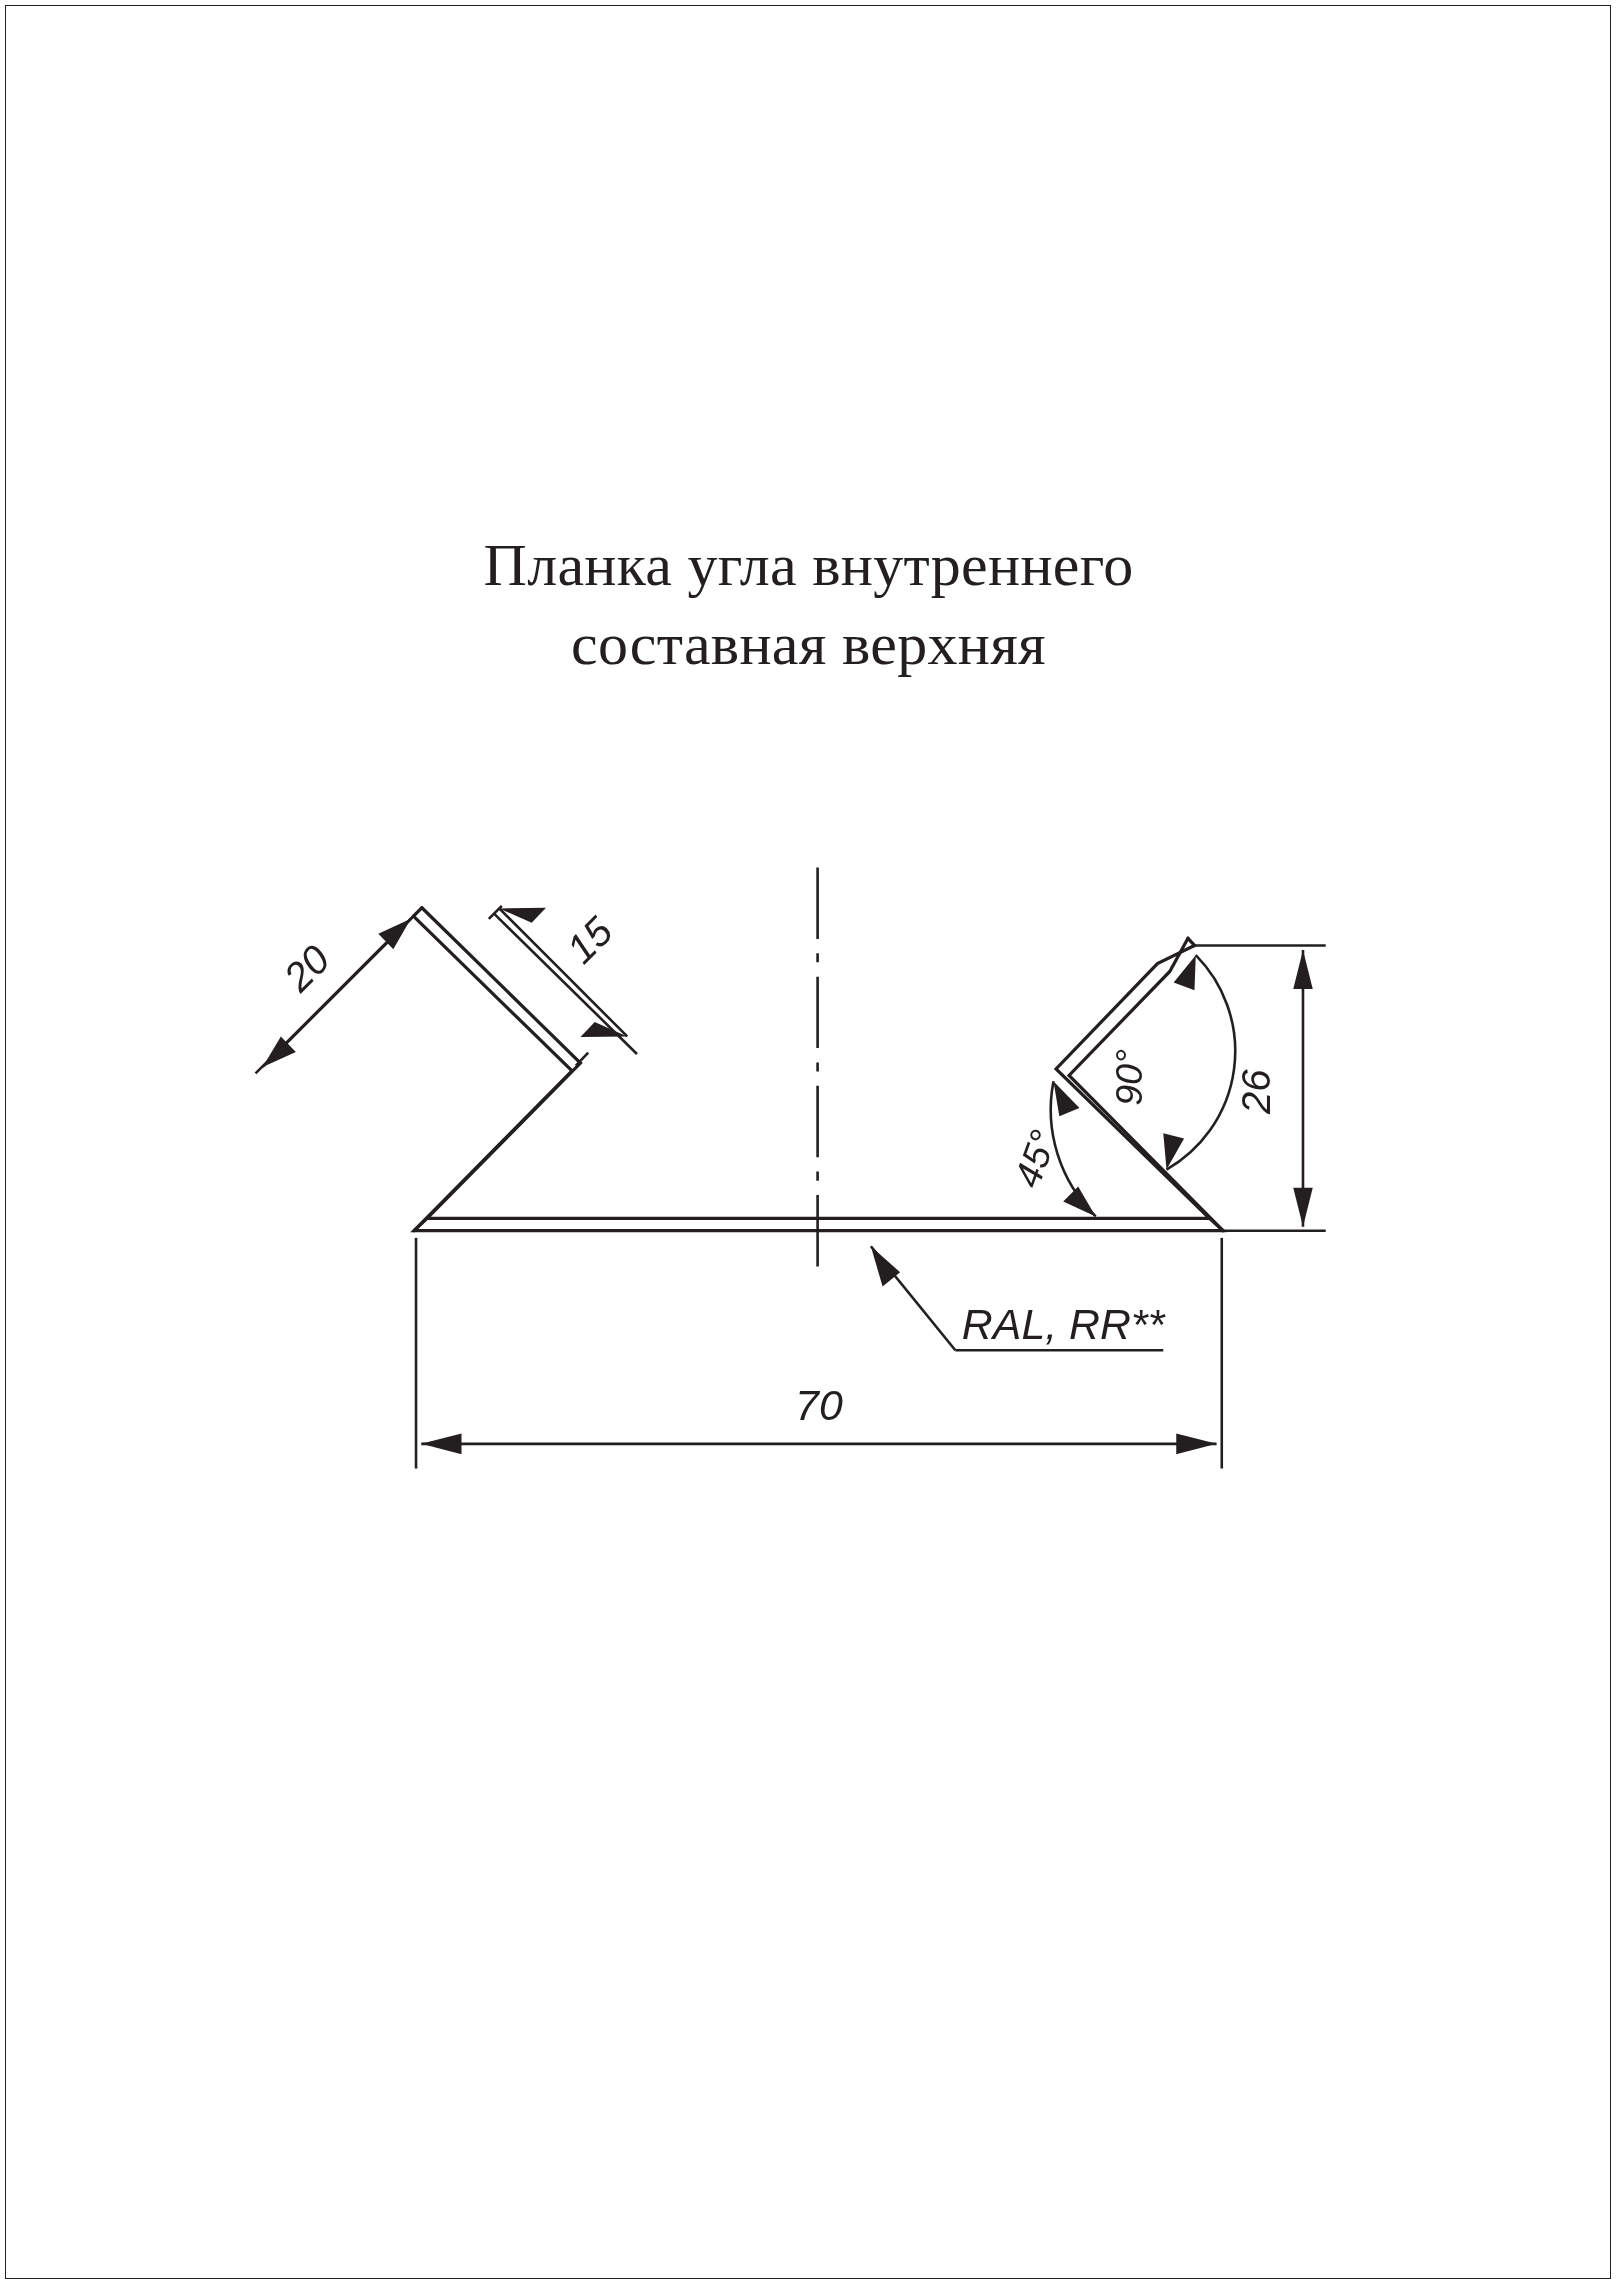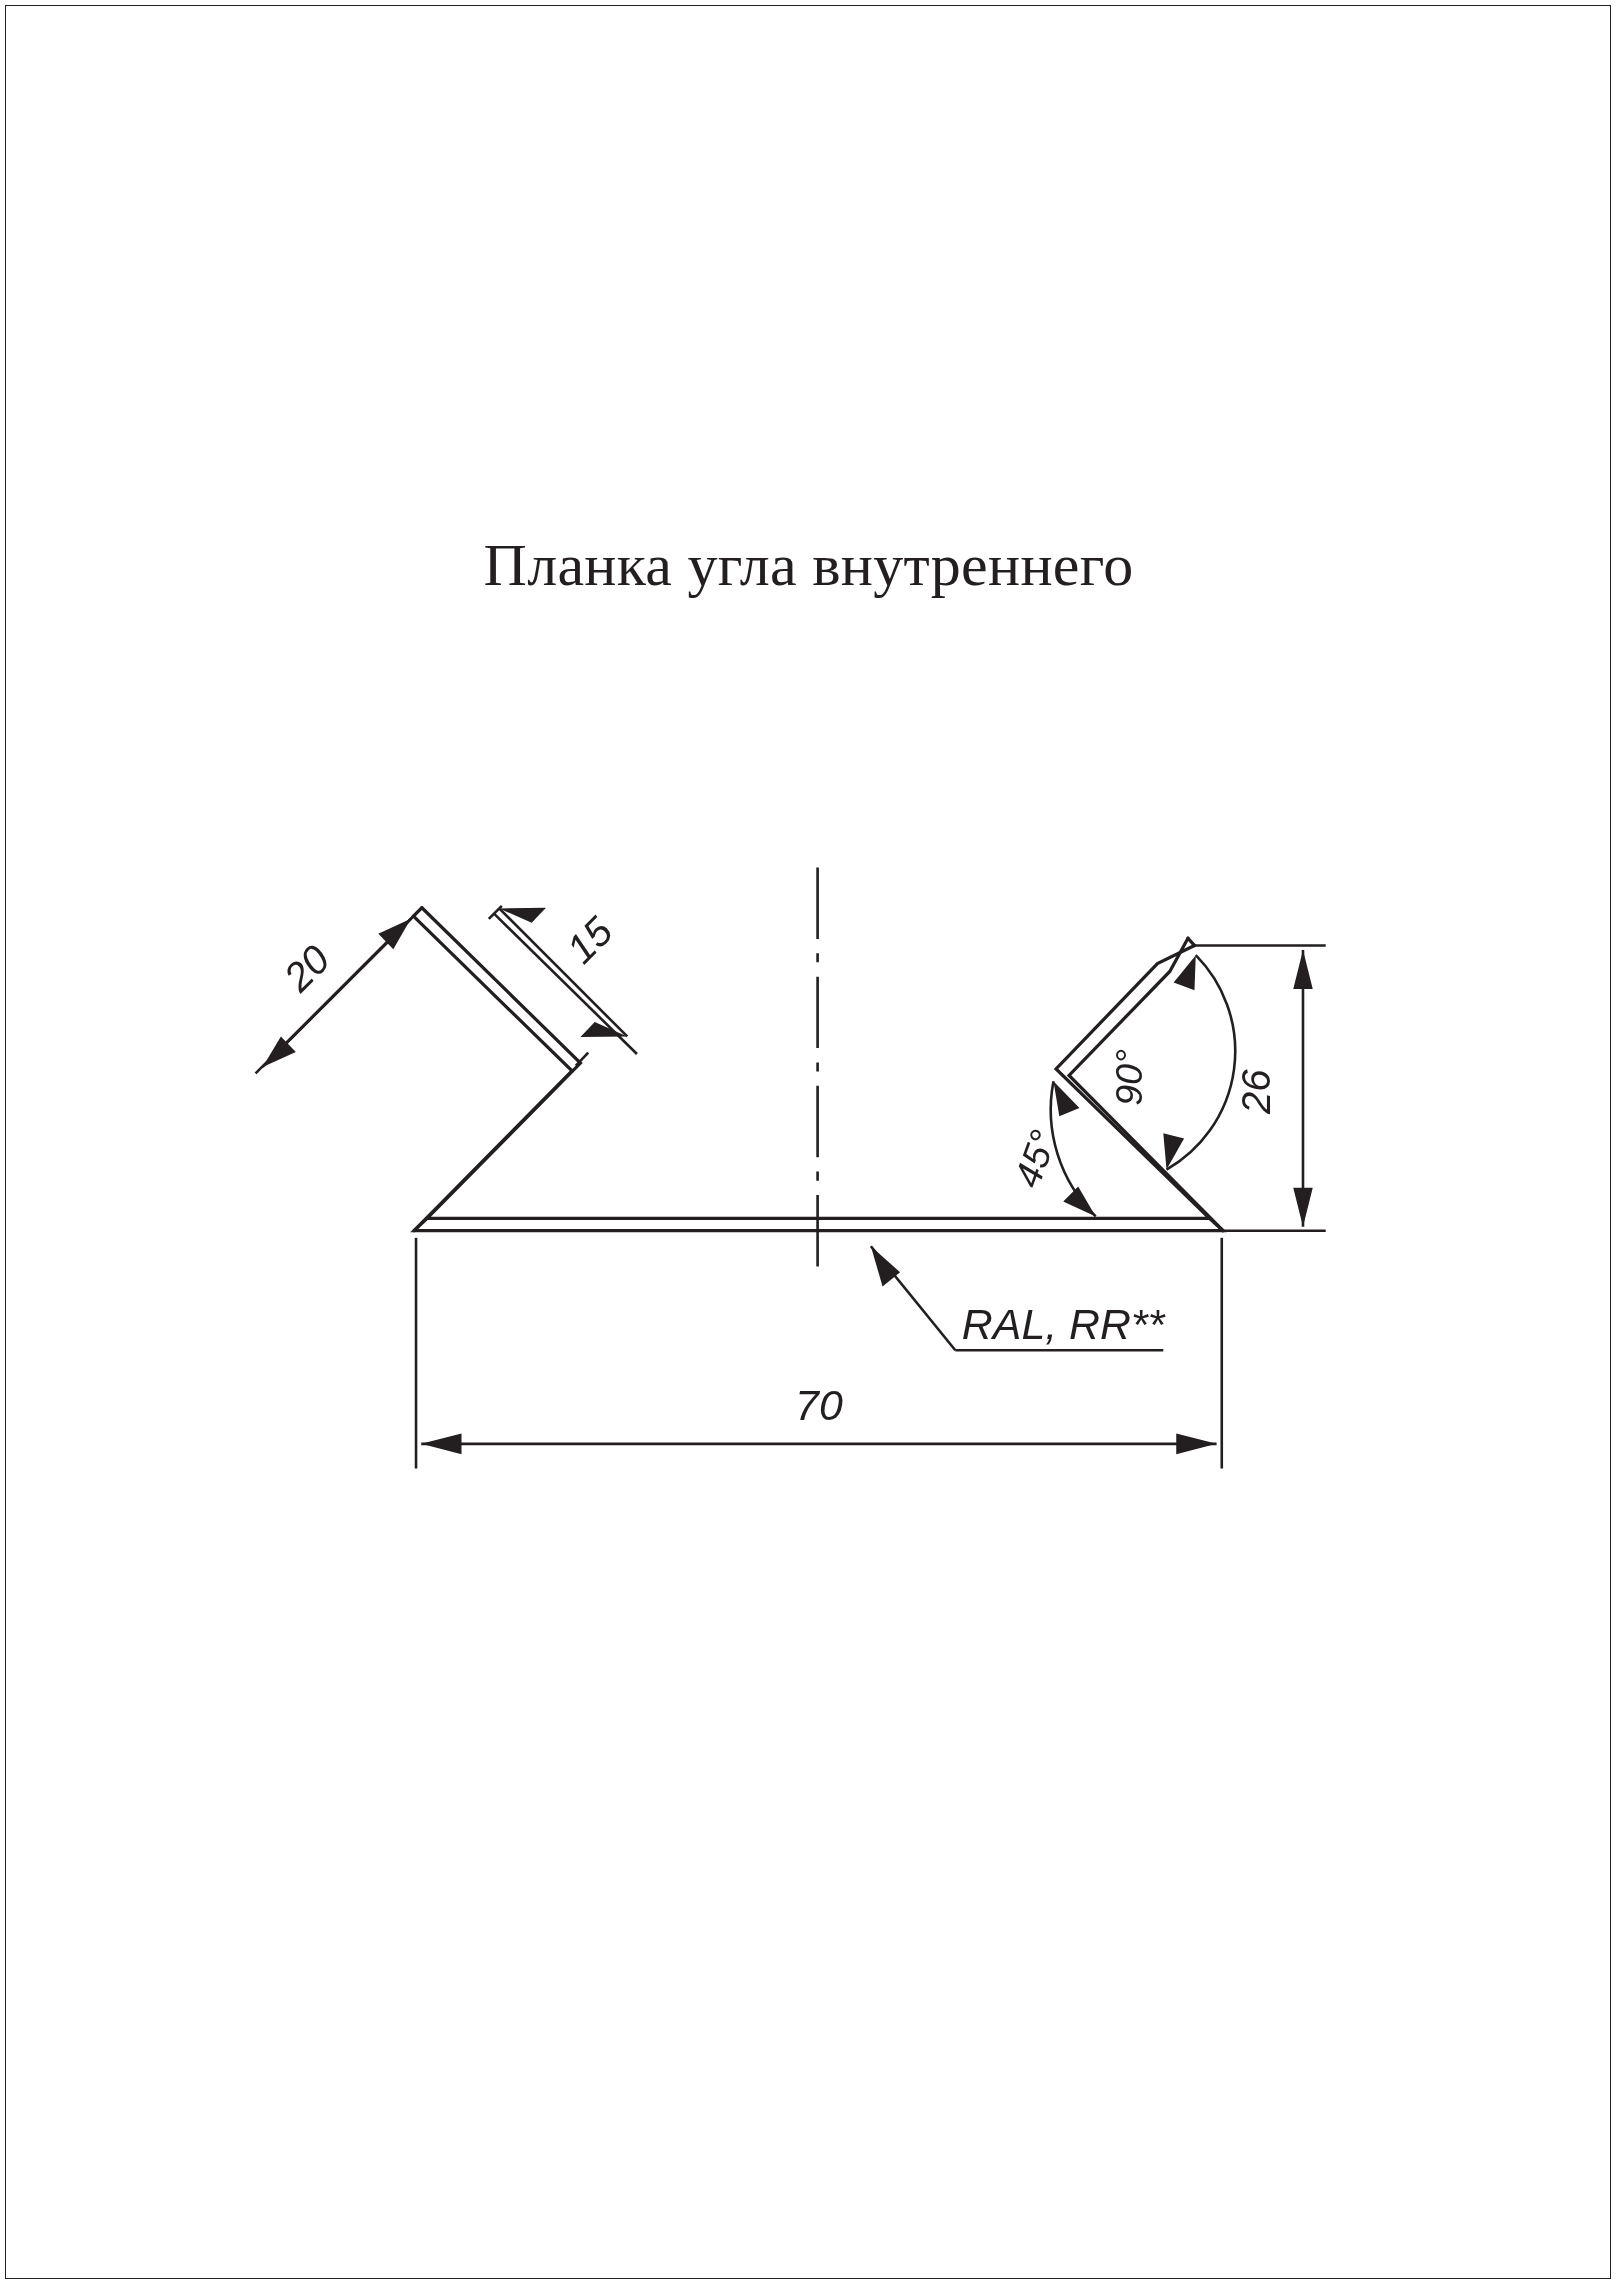--- a/index.html
+++ b/index.html
@@ -56,20 +56,21 @@
   }
 </style>
 </head>
 <body>
 
 <div class="page">
   <div class="page-border"></div>
 
   <div class="title-block">
     <span class="title-line">Планка угла внутреннего</span>
+    <span class="title-line">составная верхняя</span>
   </div>
 
   <svg class="drawing" viewBox="0 0 2488 3515">
 
     <g fill="none" stroke="#231f20" stroke-width="5" stroke-linejoin="miter" stroke-linecap="round">
 
       <path d="M 636 1410
                L 880 1648
                L 637 1894
                L 1882 1894

